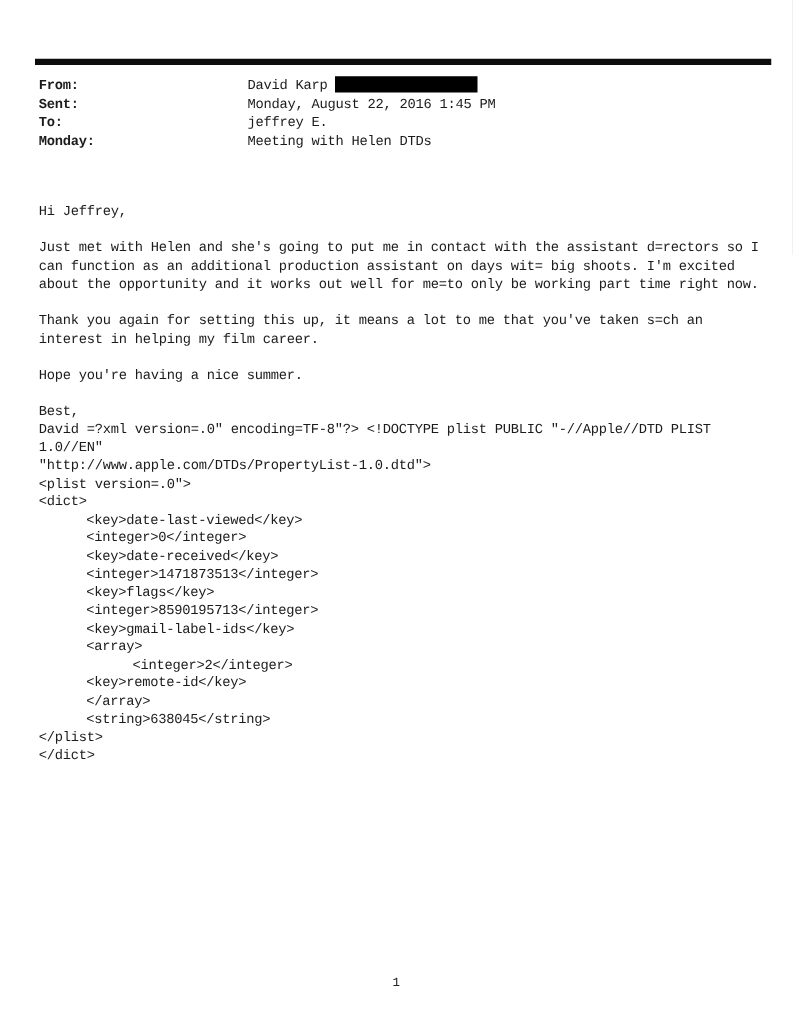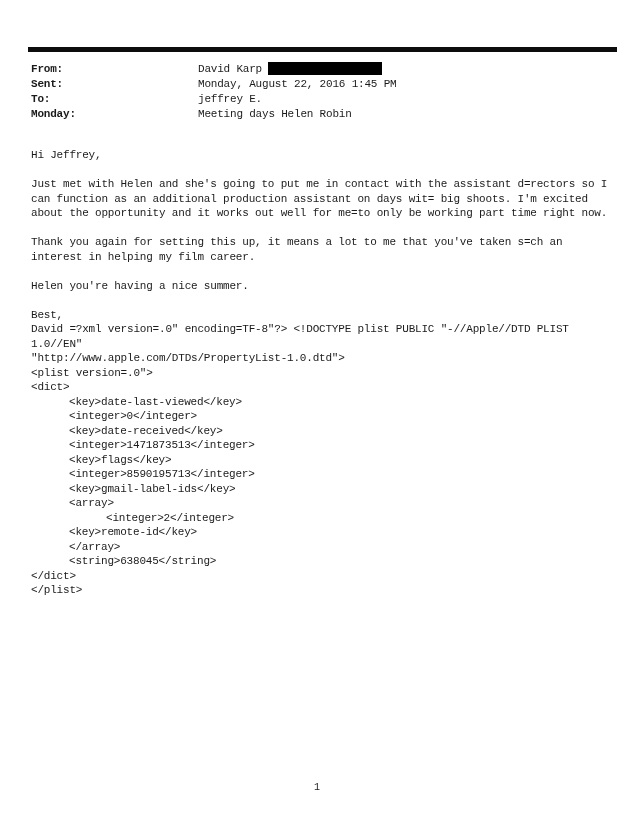--- a/index.html
+++ b/index.html
@@ -47,21 +47,21 @@
   .redaction {
     display: inline-block;
     width: 114px;
     height: 13px;
     background: #000000;
     vertical-align: middle;
     margin-left: 6px;
     margin-top: -2px;
   }
   .bodytext {
-    margin-top: 26px;
+    margin-top: 41px;
     line-height: 14.5px;
   }
   .bodytext p {
     margin: 14.5px 0 0 0;
   }
   .bodytext p.first { margin-top: 0; }
   .rawblock {
     line-height: 14.5px;
   }
   .xline { white-space: pre-wrap; }
@@ -96,49 +96,49 @@
       <div class="hrow">
         <span class="hlabel">Sent:</span>
         <span class="hvalue">Monday, August 22, 2016 1:45 PM</span>
       </div>
       <div class="hrow">
         <span class="hlabel">To:</span>
         <span class="hvalue">jeffrey E.</span>
       </div>
       <div class="hrow">
         <span class="hlabel">Monday:</span>
-        <span class="hvalue">Meeting days Helen Robin</span>
+        <span class="hvalue">Meeting with Helen DTDs</span>
       </div>
     </div>
 
     <div class="bodytext">
       <p class="first">Hi Jeffrey,</p>
       <p>Just met with Helen and she's going to put me in contact with the assistant d=rectors so I can function as an additional production assistant on days wit= big shoots. I'm excited about the opportunity and it works out well for me=to only be working part time right now.</p>
       <p>Thank you again for setting this up, it means a lot to me that you've taken s=ch an interest in helping my film career.</p>
-      <p>Helen you're having a nice summer.</p>
+      <p>Hope you're having a nice summer.</p>
       <p>Best,</p>
       <div class="rawblock">
         <div class="xline ind0">David =?xml version=.0" encoding=TF-8"?&gt; &lt;!DOCTYPE plist PUBLIC "-//Apple//DTD PLIST 1.0//EN"</div>
         <div class="xline ind0">"http://www.apple.com/DTDs/PropertyList-1.0.dtd"&gt;</div>
         <div class="xline ind0">&lt;plist version=.0"&gt;</div>
         <div class="xline ind0">&lt;dict&gt;</div>
         <div class="xline ind1">&lt;key&gt;date-last-viewed&lt;/key&gt;</div>
         <div class="xline ind1">&lt;integer&gt;0&lt;/integer&gt;</div>
         <div class="xline ind1">&lt;key&gt;date-received&lt;/key&gt;</div>
         <div class="xline ind1">&lt;integer&gt;1471873513&lt;/integer&gt;</div>
         <div class="xline ind1">&lt;key&gt;flags&lt;/key&gt;</div>
         <div class="xline ind1">&lt;integer&gt;8590195713&lt;/integer&gt;</div>
         <div class="xline ind1">&lt;key&gt;gmail-label-ids&lt;/key&gt;</div>
         <div class="xline ind1">&lt;array&gt;</div>
         <div class="xline ind2">&lt;integer&gt;2&lt;/integer&gt;</div>
         <div class="xline ind1">&lt;key&gt;remote-id&lt;/key&gt;</div>
         <div class="xline ind1">&lt;/array&gt;</div>
         <div class="xline ind1">&lt;string&gt;638045&lt;/string&gt;</div>
+        <div class="xline ind0">&lt;/plist&gt;</div>
         <div class="xline ind0">&lt;/dict&gt;</div>
-        <div class="xline ind0">&lt;/plist&gt;</div>
       </div>
     </div>
 
   </div>
 
   <div class="footer">1</div>
 
 </div>
 
 </body></html>

